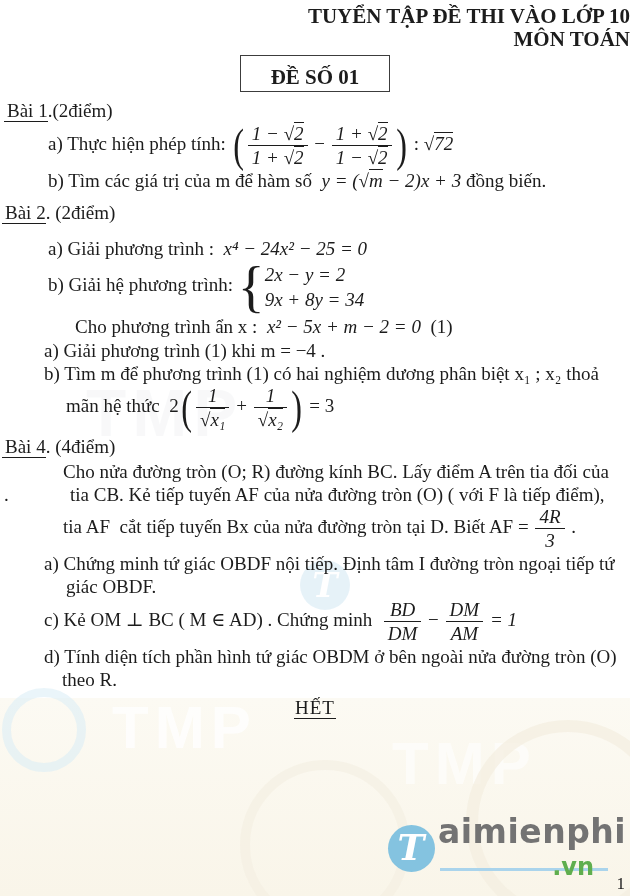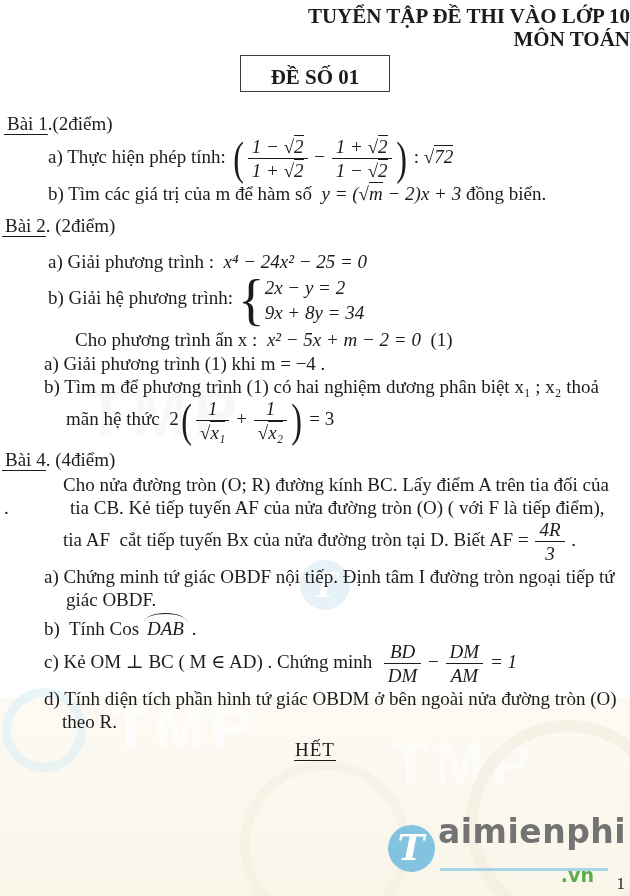--- a/index.html
+++ b/index.html
@@ -25,21 +25,21 @@
   
   .gp{font-size:46px;vertical-align:middle;display:inline-block;line-height:.85;transform:scaleX(.7);}
   .gb{font-size:56px;vertical-align:middle;display:inline-block;line-height:.8;font-weight:300;}
   .sys{display:inline-block;vertical-align:middle;text-align:left;line-height:25px;}
   .sys span{display:block;}
   
   .arc{position:relative;font-style:italic;display:inline-block;padding:3px 3px 0;}
   .arc::before{content:"";position:absolute;left:0;right:0;top:-1px;height:8px;
                border-top:1.6px solid #1c1c1c;border-radius:50% 50% 0 0/100% 100% 0 0;}
   
-  .hdr1{margin:20px 0 0 4px;}
+  .hdr1{margin:7px 0 0 4px;}
   .hdr{margin:0 0 0 2px;}
   .l1a{margin:1px 0 0 48px;}
   .l1b{margin:1px 0 0 48px;}
   .l2a{margin:13px 0 2px 48px;}
   .l2b{margin:0 0 0 48px;}
   .l3i{margin:3px 0 0 75px;}
   .l3a{margin:1px 0 0 44px;}
   .l3b{margin:0 0 0 44px;}
   .l3c{margin:0 0 0 66px;}
   .l4p1{margin:2px 0 0 63px;}
@@ -74,22 +74,22 @@
        border:10px solid #f4efe1;opacity:.6;z-index:0;}
   .content{position:relative;z-index:1;}
   
   .logo{position:absolute;right:14px;bottom:10px;width:228px;height:62px;z-index:2;}
   .lcirc{position:absolute;left:0;top:1px;width:47px;height:47px;border-radius:50%;background:#84c3e0;}
   .lT{position:absolute;left:50%;top:50%;transform:translate(-52%,-56%);color:#ffffff;
       font-family:"DejaVu Serif",serif;font-style:italic;font-weight:bold;font-size:36px;}
   .lname{position:absolute;left:50px;top:-4px;font-family:"DejaVu Sans",sans-serif;font-weight:bold;
          font-size:33px;color:#737373;letter-spacing:.5px;}
   .lline{position:absolute;left:52px;top:44px;width:168px;height:3px;background:#aad4ec;}
-  .lvn{position:absolute;right:22px;top:40px;color:#5fae4e;font-family:"DejaVu Sans",sans-serif;
-       font-weight:bold;font-size:19px;}
+  .lvn{position:absolute;right:22px;top:32px;color:#5fae4e;font-family:"DejaVu Sans",sans-serif;
+       font-weight:bold;font-size:24px;}
   .pgnum{position:absolute;right:5px;bottom:1px;font-size:17px;color:#222;z-index:2;}
 </style>
 </head>
 <body>
 
 <div class="page">
 
   <div class="wm wm-mid">TMP</div>
   <div class="band"></div>
   <div class="wm wm-b1">TMP</div>
@@ -149,23 +149,20 @@
     </div>
     <div class="l4p3">
       <span class="tx">tia AF  cắt tiếp tuyến Bx của nửa đường tròn tại D. Biết AF = </span><span class="fr mi"><span class="nu">4R</span><span class="de">3</span></span><span class="tx"> .</span>
     </div>
     <div class="l4a">
       <span class="tx">a) Chứng minh tứ giác OBDF nội tiếp. Định tâm I đường tròn ngoại tiếp tứ</span>
     </div>
     <div class="l4a2">
       <span class="tx">giác OBDF.</span>
     </div>
-    <div class="l4b">
-      <span class="tx">b)  Tính Cos </span><span class="arc">DAB</span><span class="tx"> .</span>
-    </div>
     <div class="l4c">
       <span class="tx">c) Kẻ OM ⊥ BC ( M ∈ AD) . Chứng minh  </span><span class="fr mi"><span class="nu">BD</span><span class="de">DM</span></span><span class="tx"> − </span><span class="fr mi"><span class="nu">DM</span><span class="de">AM</span></span><span class="mi tx"> = 1</span>
     </div>
     <div class="l4d">
       <span class="tx">d) Tính diện tích phần hình tứ giác OBDM ở bên ngoài nửa đường tròn (O)</span>
     </div>
     <div class="l4d2">
       <span class="tx">theo R.</span>
     </div>
 

